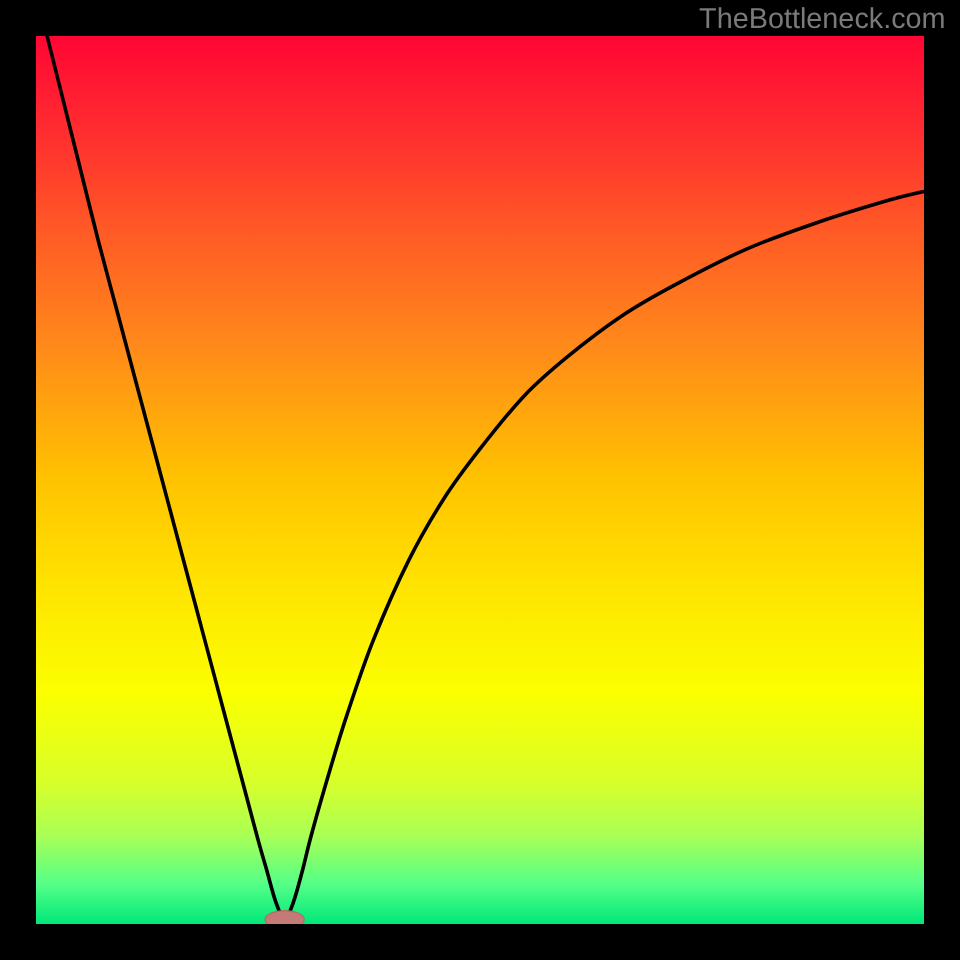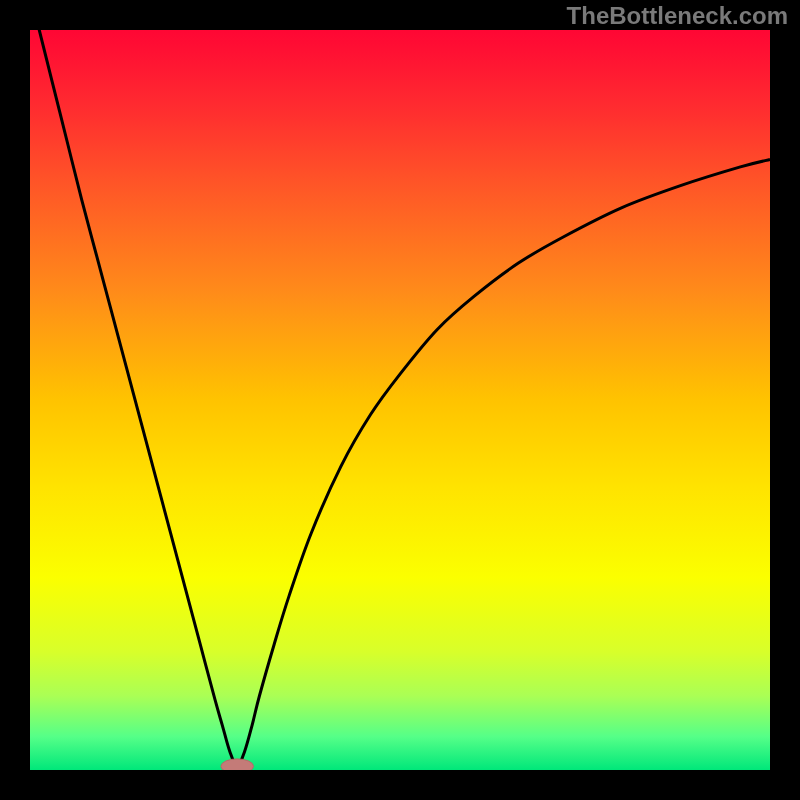--- a/index.html
+++ b/index.html
@@ -16,21 +16,21 @@
     width: 800px;
     height: 800px;
   }
   .watermark {
     position: absolute;
     top: 2px;
     right: 12px;
     color: #7a7a7a;
     font-size: 24px;
     letter-spacing: 0px;
-    font-weight: 700;
+    font-weight: 400;
     z-index: 10;
     margin-left: 13px;
   }
   .plot {
     position: absolute;
     left: 0;
     top: 0;
   }
 </style>
 </head>

